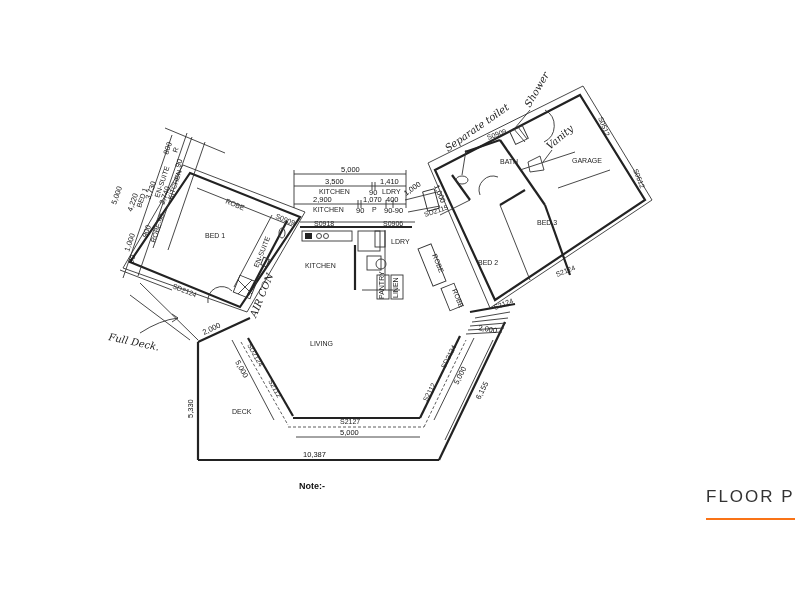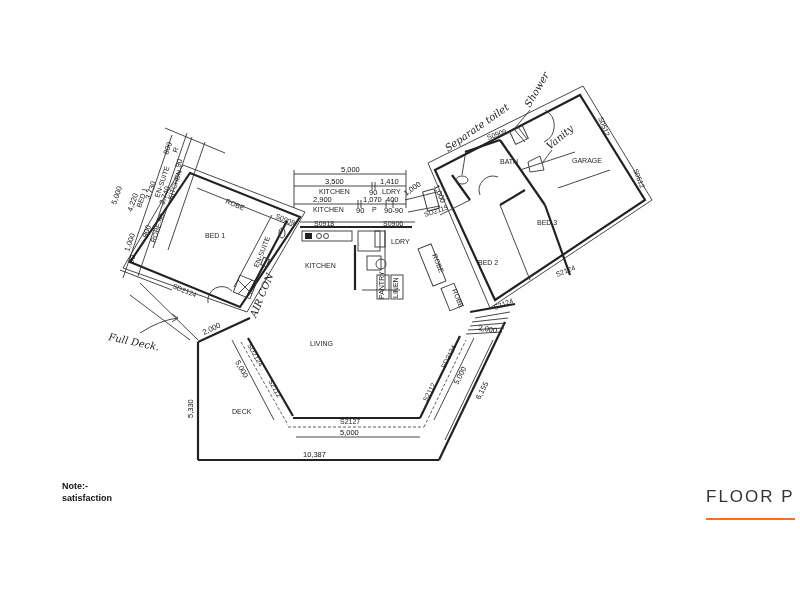--- a/index.html
+++ b/index.html
@@ -4,21 +4,21 @@
 <style>
   html,body{margin:0;padding:0;background:#fff;}
   body{width:800px;height:600px;position:relative;overflow:hidden;font-family:"Liberation Sans",sans-serif;}
   svg{position:absolute;left:0;top:0;}
   .lbl{font-family:"Liberation Sans",sans-serif;font-size:7px;fill:#222;}
   .dim{font-family:"Liberation Sans",sans-serif;font-size:7.5px;fill:#111;}
   .hand{font-family:"DejaVu Serif",serif;font-size:10px;fill:#222;font-style:italic;}
   .wall{stroke:#222;stroke-width:2.2;fill:none;}
   .thin{stroke:#333;stroke-width:0.9;fill:none;}
   .dash{stroke:#333;stroke-width:0.8;fill:none;stroke-dasharray:3,2;}
-  .notes{position:absolute;left:62px;top:481px;width:520px;font-family:"Liberation Sans",sans-serif;font-weight:bold;font-size:9px;color:#111;line-height:11.5px;}
+  .notes{position:absolute;left:52px;top:481px;width:520px;font-family:"Liberation Sans",sans-serif;font-weight:bold;font-size:9px;color:#111;line-height:11.5px;text-align:center;}
   .notes div{white-space:nowrap;}
   .title{position:absolute;left:706px;top:452px;font-family:"Liberation Sans",sans-serif;font-size:17px;letter-spacing:2px;color:#333;border-bottom:2px solid #f97316;padding-bottom:12px;line-height:18px;margin-top:36px;}
 </style>
 </head>
 <body>
 
 <svg width="800" height="600" viewBox="0 0 800 600">
 
   <g>
 
@@ -228,14 +228,13 @@
   <text class="hand" transform="translate(550,150) rotate(-40)" font-size="9">Vanity</text>
   <path class="thin" d="M530,110 L515,128"></path>
   <path class="thin" d="M552,150 L543,162"></path>
   <path class="thin" d="M466,150 L462,175"></path>
 </svg>
 
 <div class="title">FLOOR P</div>
 
 <div class="notes">
   <div>Note:-</div>
-  <div>satisfaction</div>
 </div>
 
 </body></html>

